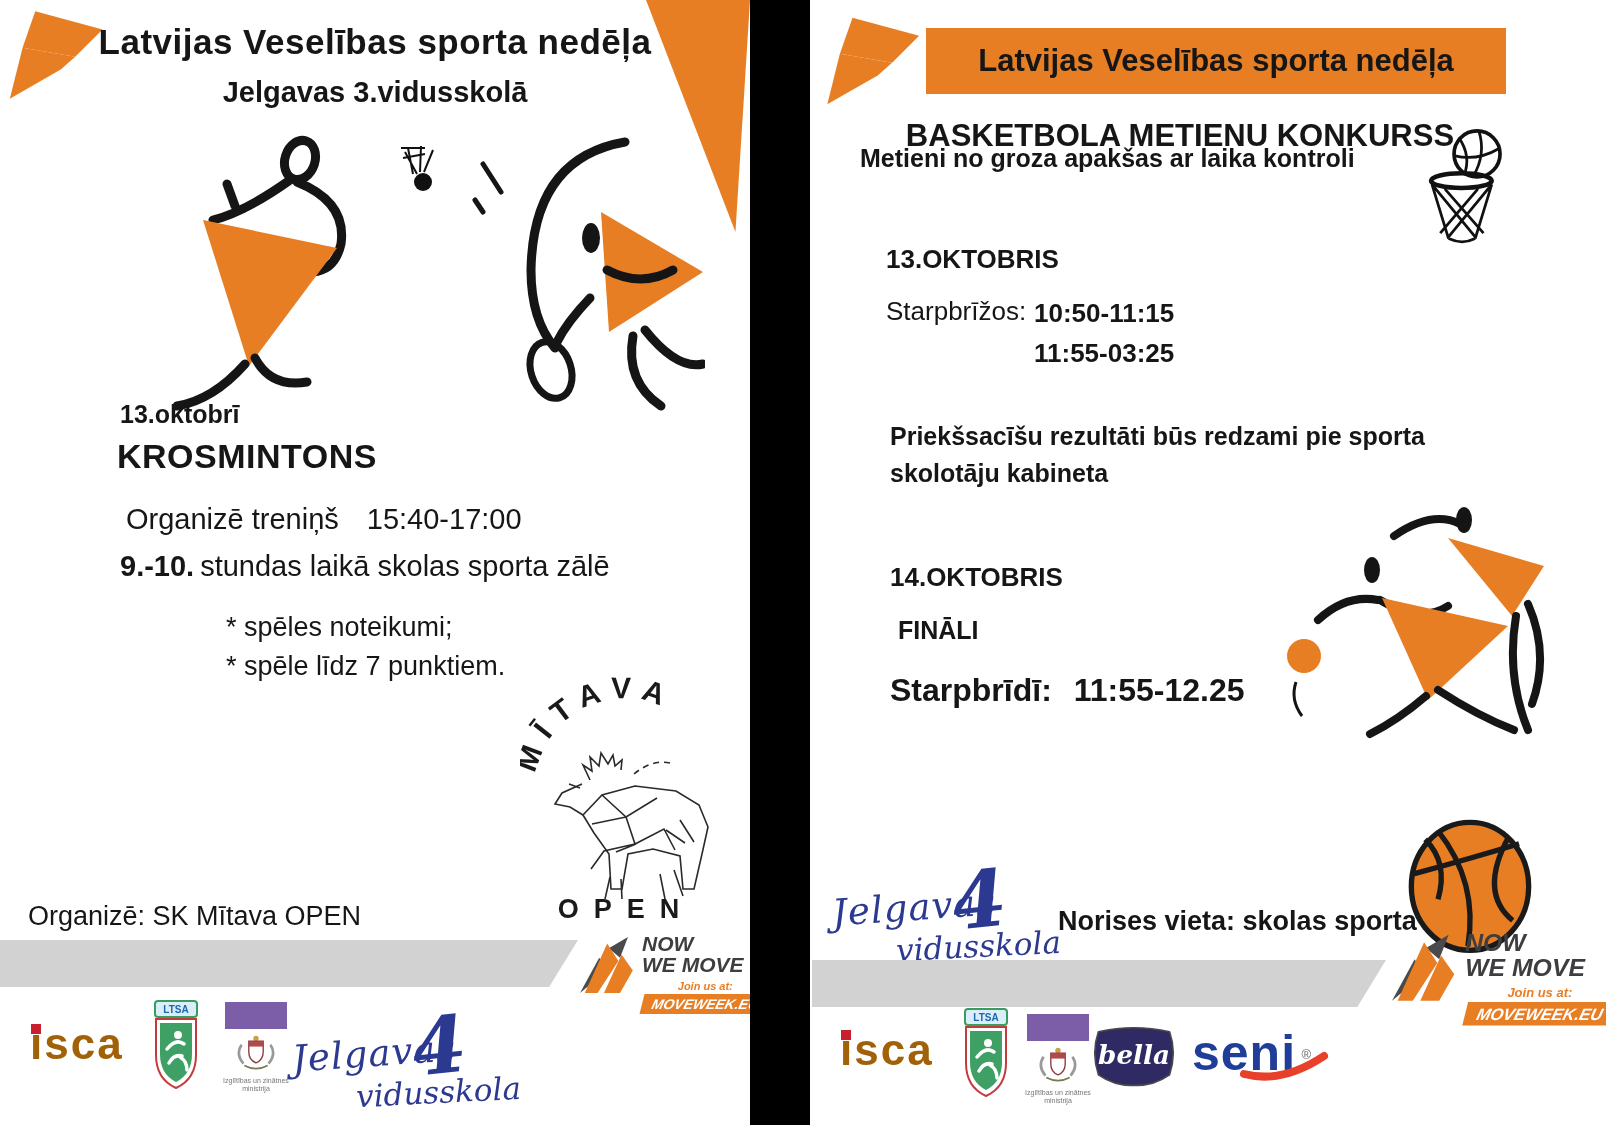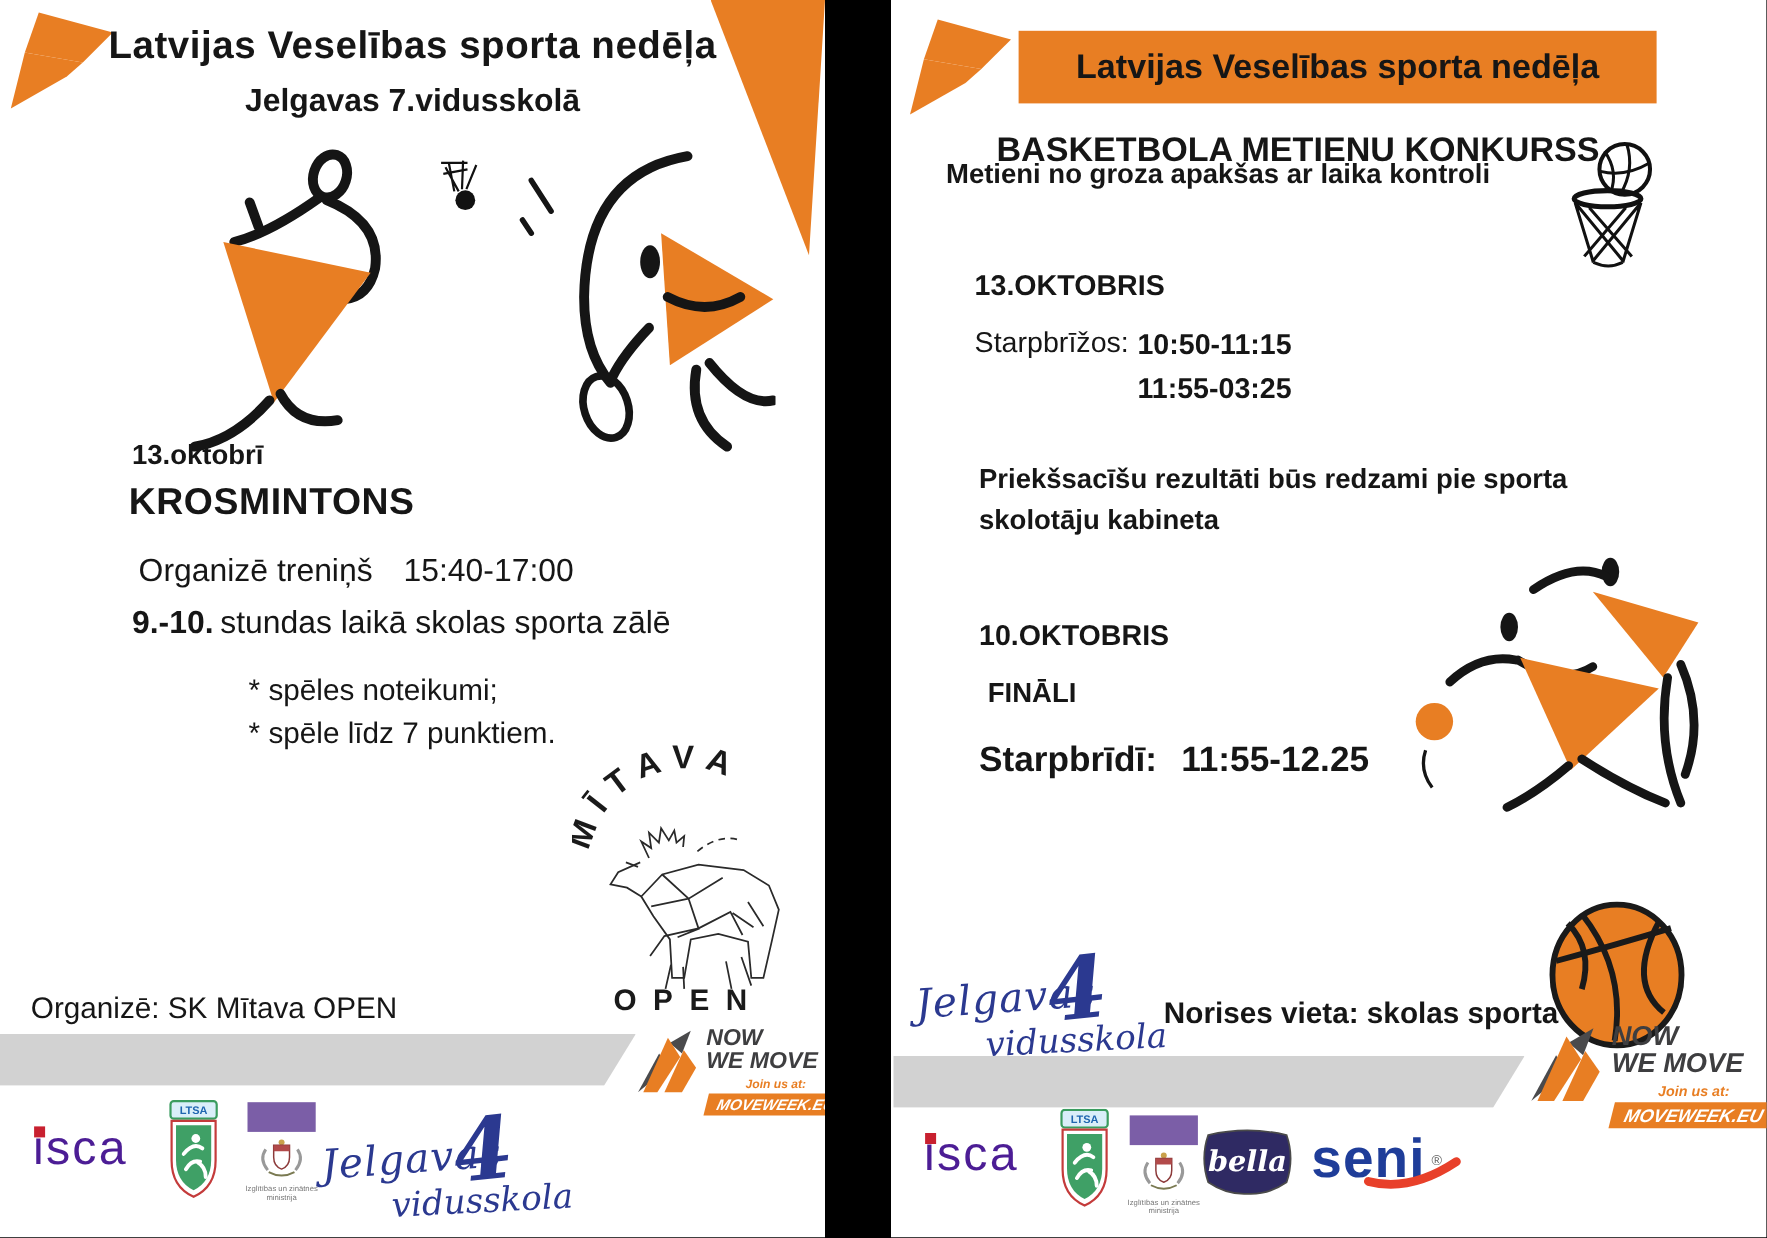--- a/index.html
+++ b/index.html
@@ -39,21 +39,21 @@
 
   
   .nwm{position:absolute;display:flex;gap:6px;align-items:flex-start;}
   .nwm-mark{width:56px;height:64px;flex:0 0 auto;}
   .nwm-lines{font-style:italic;font-weight:bold;color:#3E3E40;font-size:21px;line-height:21px;white-space:nowrap;}
   .nwm-join{color:#E87E23;font-size:11px;font-style:italic;font-weight:bold;margin-top:5px;text-align:center;}
   .nwm-site{background:#E87E23;color:#fff;font-style:italic;font-weight:bold;font-size:14px;
     padding:2px 10px;transform:skewX(-14deg);margin-top:2px;text-align:center;white-space:nowrap;}
 
   
-  .isca{position:absolute;font-size:44px;font-weight:400;color:#4c1d95;letter-spacing:2px;line-height:48px;}
+  .isca{position:absolute;font-size:44px;font-weight:700;color:#a16207;letter-spacing:2px;line-height:48px;}
   .isca .dot{position:absolute;left:1px;top:4px;width:10px;height:10px;background:#C8202F;}
 
   
   .ministry{position:absolute;width:72px;text-align:center;}
   .ministry .rect{width:62px;height:27px;background:#7B5EA7;margin:0 auto;}
   .ministry svg{width:54px;height:40px;margin-top:3px;}
   .ministry .cap{font-size:7px;color:#777;line-height:8px;margin-top:1px;}
 
   
   .school{position:absolute;color:#2B3990;font-family:"DejaVu Serif",serif;font-style:italic;width:210px;height:100px;}
@@ -88,21 +88,21 @@
 <div class="poster" id="left-poster">
 
   <svg class="flag" style="left:8px;top:6px;width:100px;height:98px" viewBox="0 0 110 100">
     <polygon points="30,2 104,22 74,52 16,42" fill="#E87E23"></polygon>
     <polygon points="16,42 74,52 58,66 2,98" fill="#E87E23"></polygon>
   </svg>
 
   <div class="corner-tri"></div>
 
   <div class="abs lp-title">Latvijas Veselības sporta nedēļa</div>
-  <div class="abs lp-subtitle">Jelgavas 7.vidusskolā</div>
+  <div class="abs lp-subtitle">Jelgavas 3.vidusskolā</div>
 
   <svg class="abs" style="left:85px;top:120px;width:620px;height:295px" viewBox="0 0 620 295">
     <g stroke="#151515" stroke-width="9" fill="none" stroke-linecap="round">
 
       <ellipse cx="215" cy="40" rx="15" ry="20" transform="rotate(18 215 40)"></ellipse>
       <path d="M205,60 Q160,92 128,100"></path>
       <path d="M212,62 Q262,82 256,124 Q250,150 228,152"></path>
       <path d="M142,64 L150,86"></path>
       <polygon points="118,100 252,128 164,246" fill="#E87E23" stroke="none"></polygon>
       <path d="M160,244 Q128,280 92,286"></path>
@@ -245,21 +245,21 @@
     </g>
   </svg>
 
   <div class="abs rp-d1">13.OKTOBRIS</div>
   <div class="abs rp-d1label">Starpbrīžos:</div>
   <div class="abs rp-t1">10:50-11:15</div>
   <div class="abs rp-t2">11:55-03:25</div>
 
   <div class="abs rp-note">Priekšsacīšu rezultāti būs redzami pie sporta skolotāju kabineta</div>
 
-  <div class="abs rp-d2">10.OKTOBRIS</div>
+  <div class="abs rp-d2">14.OKTOBRIS</div>
   <div class="abs rp-finali">FINĀLI</div>
   <div class="abs rp-d2row">
     <span>Starpbrīdī:</span><b>11:55-12.25</b>
   </div>
 
   <svg class="abs" style="left:466px;top:504px;width:290px;height:246px" viewBox="0 0 290 246">
     <g stroke="#151515" stroke-width="8" fill="none" stroke-linecap="round">
       <ellipse cx="188" cy="16" rx="8" ry="13" fill="#151515" stroke="none"></ellipse>
       <path d="M118,32 Q156,6 184,20"></path>
       <polygon points="172,34 268,62 236,112" fill="#E87E23" stroke="none"></polygon>

